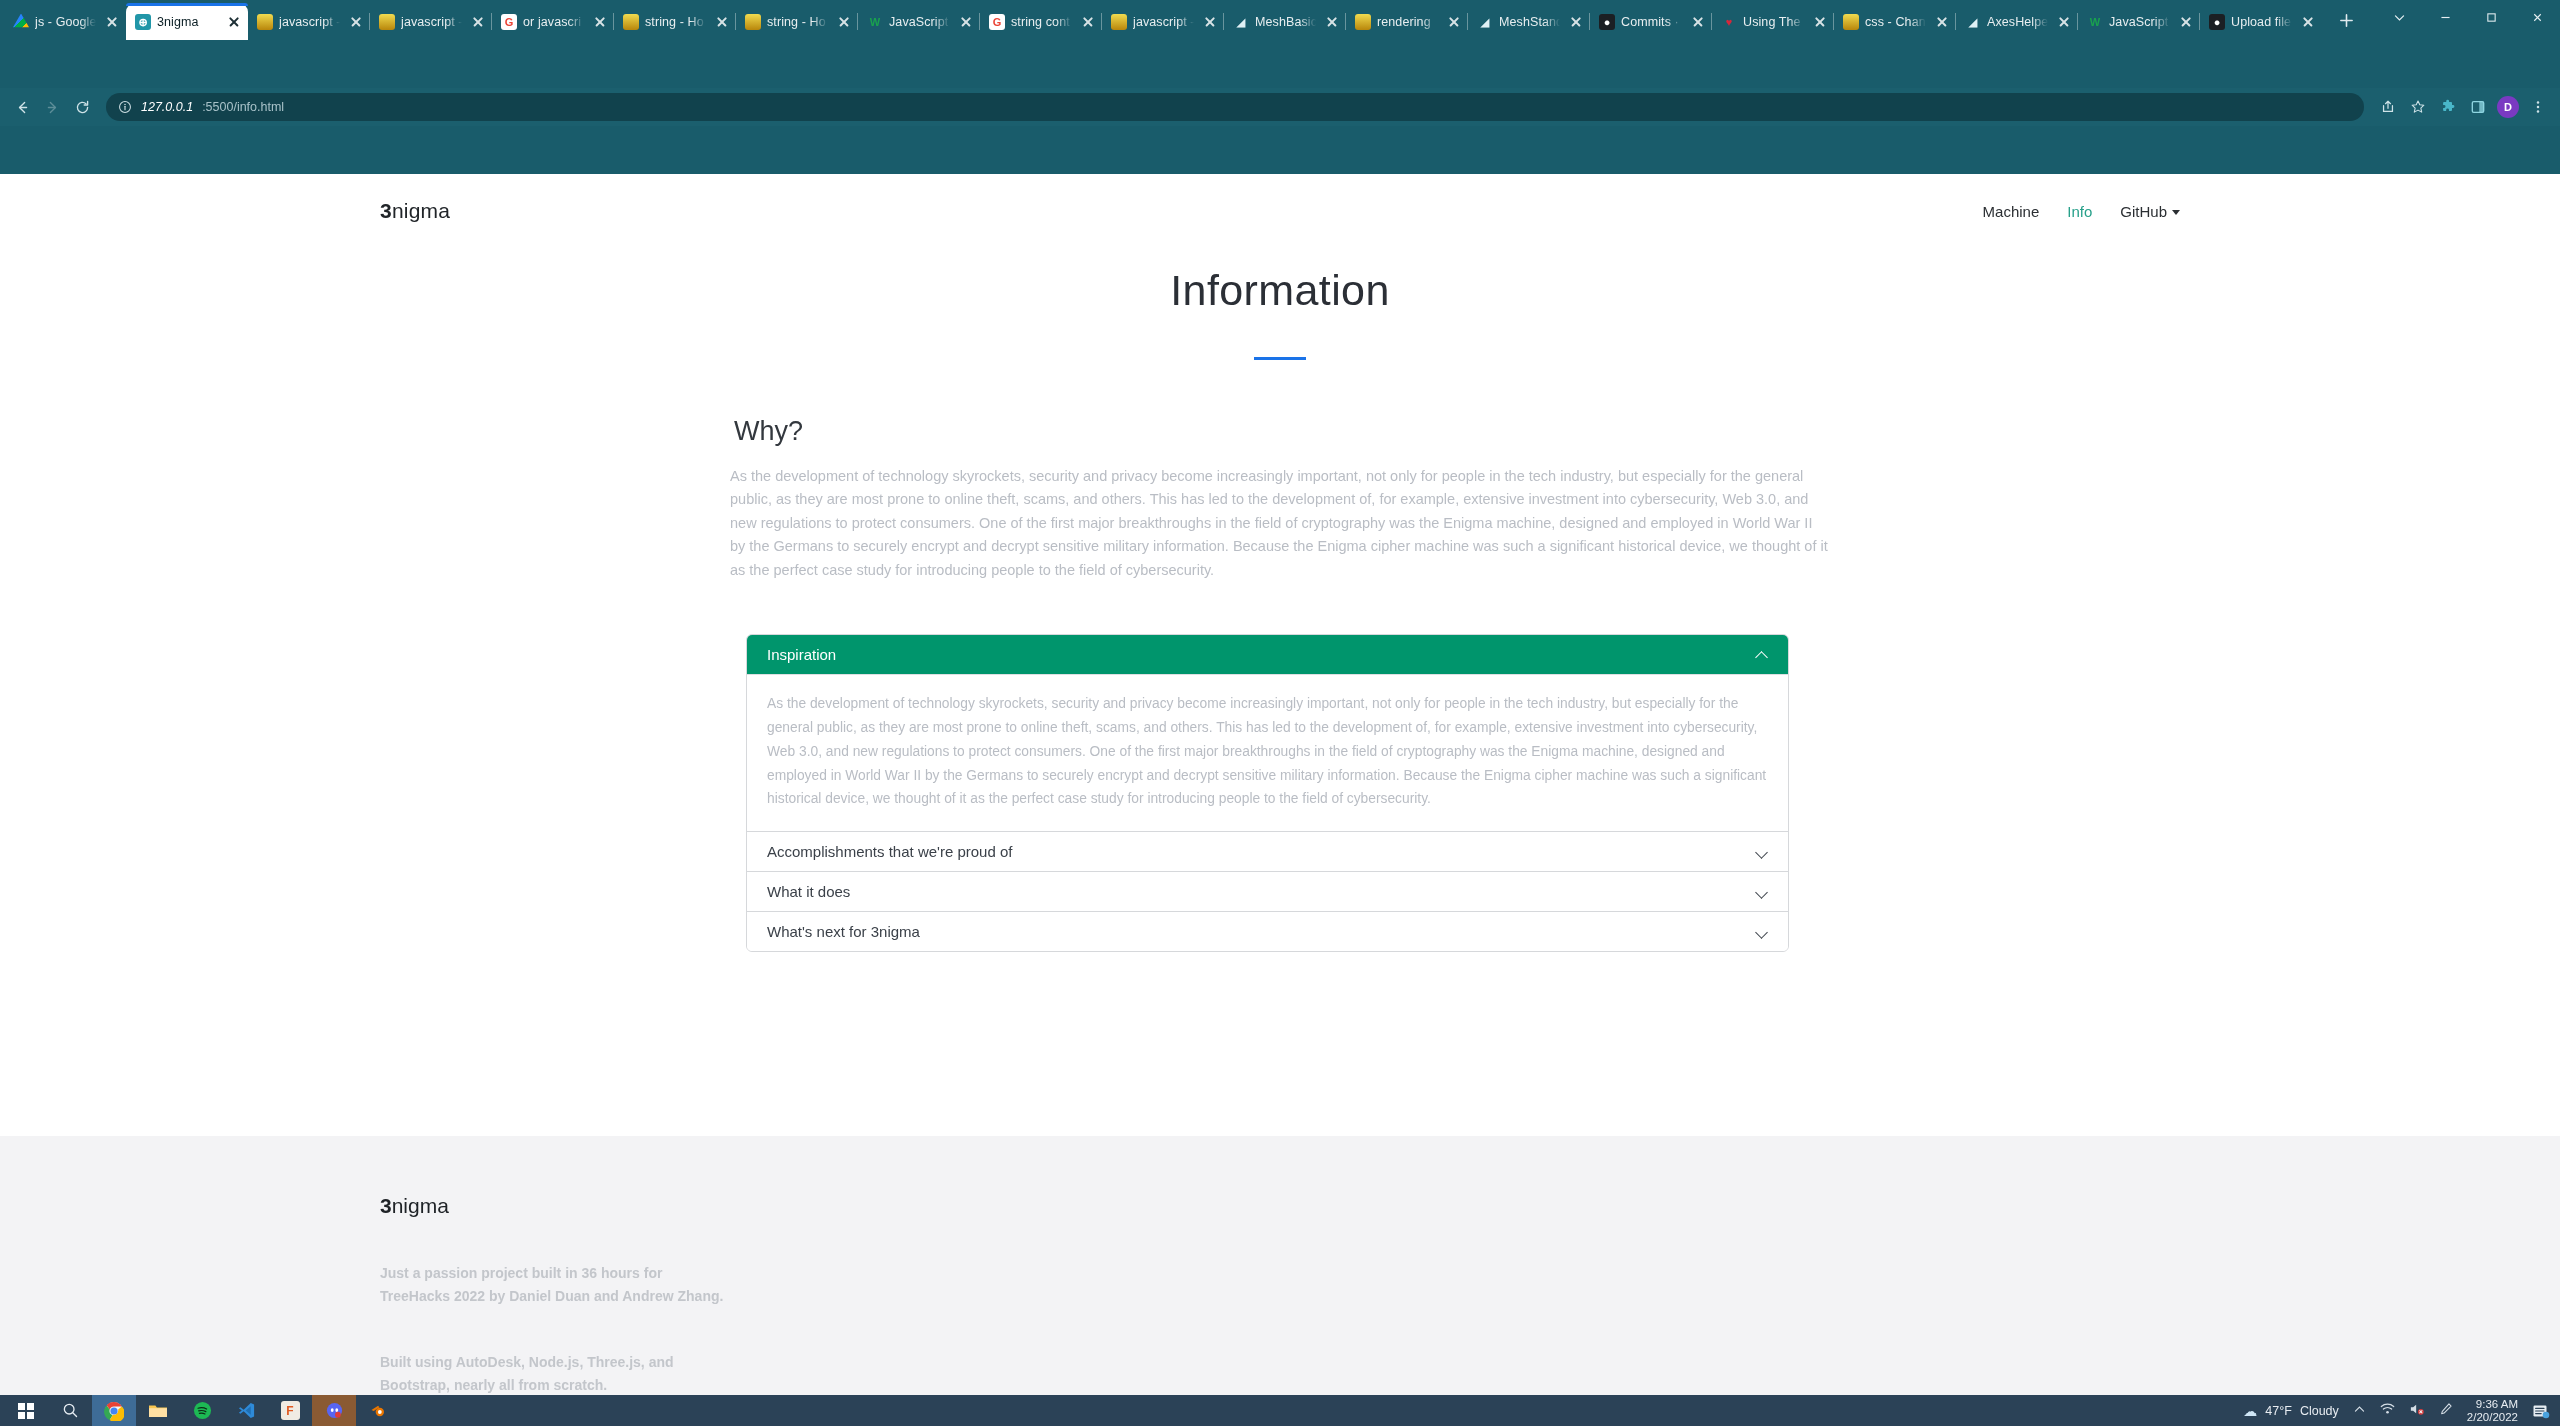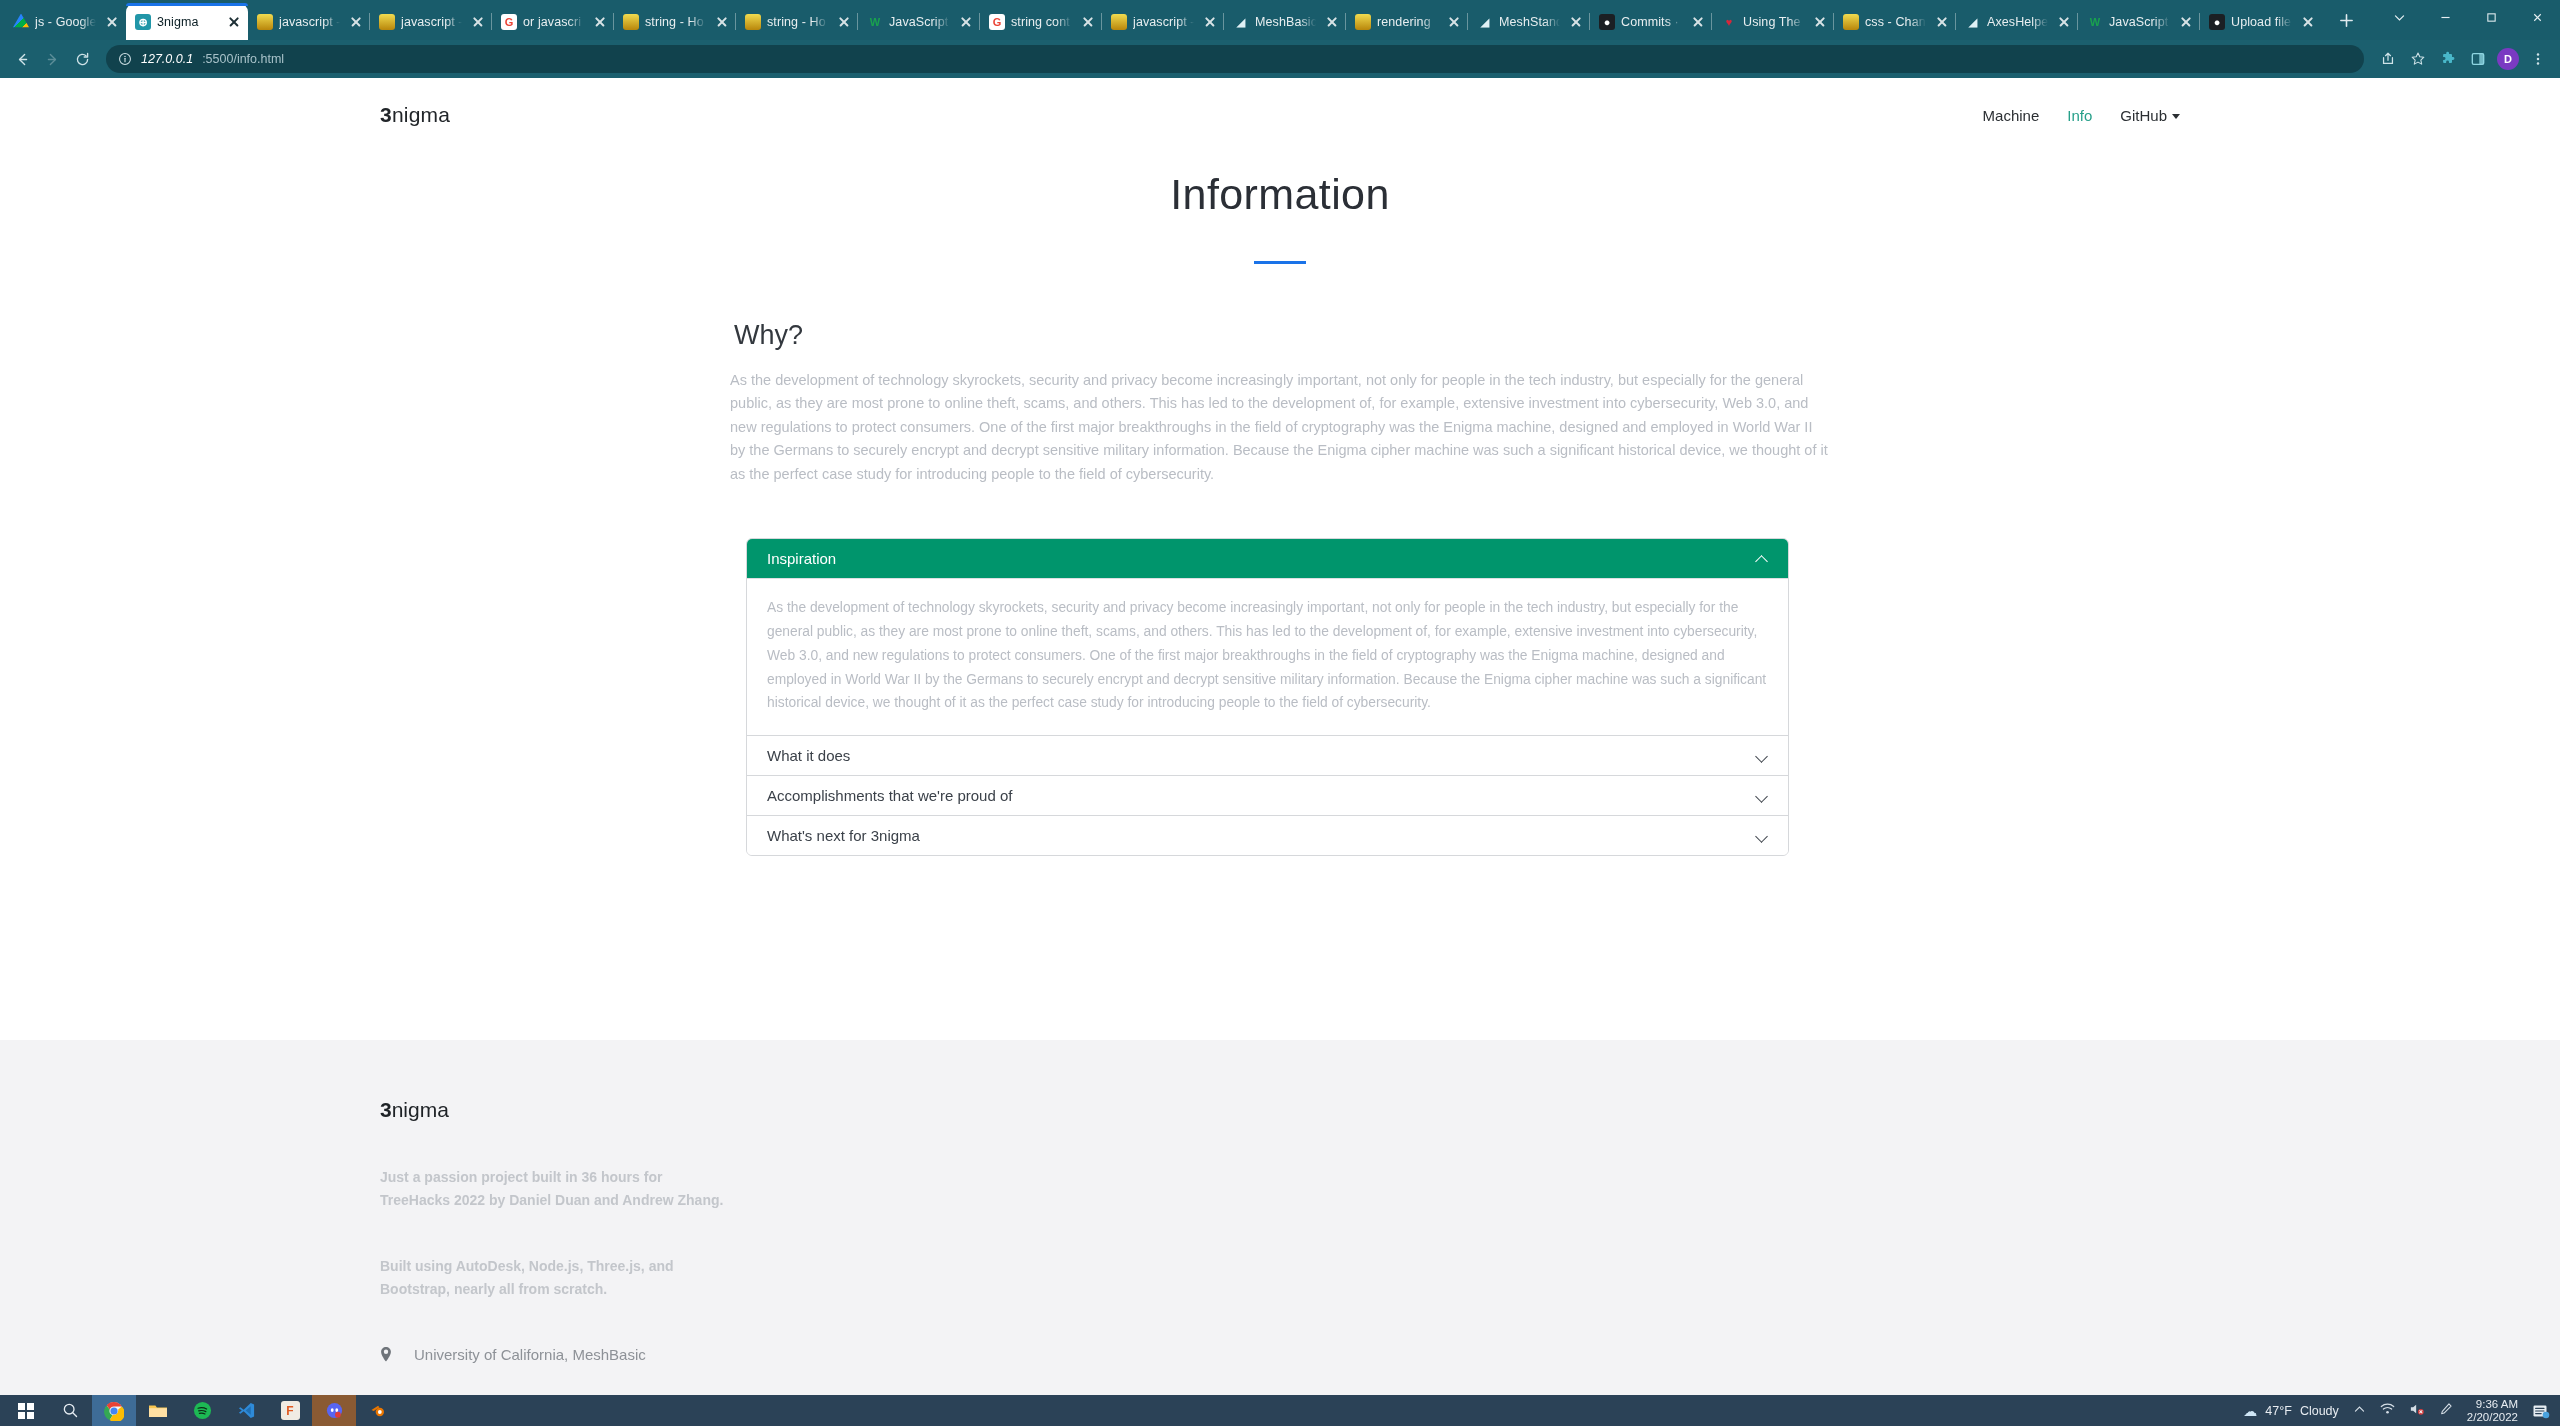--- a/index.html
+++ b/index.html
@@ -4,21 +4,21 @@
 <style>
   * { box-sizing: border-box; margin: 0; padding: 0; }
   html, body {
     width: 2560px; height: 1426px;
     overflow: hidden;
     font-family: "Liberation Sans", sans-serif;
     background: #ffffff;
   }
 
   
-  .browser { width: 2560px; height: 1395px; background: #195C6B; display: flex; flex-direction: column; }
+  .browser { width: 2560px; height: 1395px; background: #195C6B; display: flex; flex-direction: column; gap: 48px; }
 
   .tabstrip {
     height: 40px; background: #195C6B;
     display: flex; align-items: flex-end; padding-left: 4px;
     position: relative; flex: 0 0 40px;
   }
   .tab {
     height: 37px; width: 122px; flex: 0 0 122px;
     display: flex; align-items: center; gap: 6px;
     padding: 0 6px 0 9px;
@@ -417,27 +417,27 @@
       <div class="accordion" id="accordion-host">
           <div class="acc-item open">
             <div class="acc-header">
               <span>Inspiration</span>
               <span class="chevron"></span>
             </div>
             <div class="acc-body">As the development of technology skyrockets, security and privacy become increasingly important, not only for people in the tech industry, but especially for the general public, as they are most prone to online theft, scams, and others. This has led to the development of, for example, extensive investment into cybersecurity, Web 3.0, and new regulations to protect consumers. One of the first major breakthroughs in the field of cryptography was the Enigma machine, designed and employed in World War II by the Germans to securely encrypt and decrypt sensitive military information. Because the Enigma cipher machine was such a significant historical device, we thought of it as the perfect case study for introducing people to the field of cybersecurity.</div>
           </div>
           <div class="acc-item">
             <div class="acc-header">
-              <span>What it does</span>
+              <span>Accomplishments that we're proud of</span>
               <span class="chevron"></span>
             </div>
           </div>
           <div class="acc-item">
             <div class="acc-header">
-              <span>Accomplishments that we're proud of</span>
+              <span>What it does</span>
               <span class="chevron"></span>
             </div>
           </div>
           <div class="acc-item">
             <div class="acc-header">
               <span>What's next for 3nigma</span>
               <span class="chevron"></span>
             </div>
           </div>
         </div>

